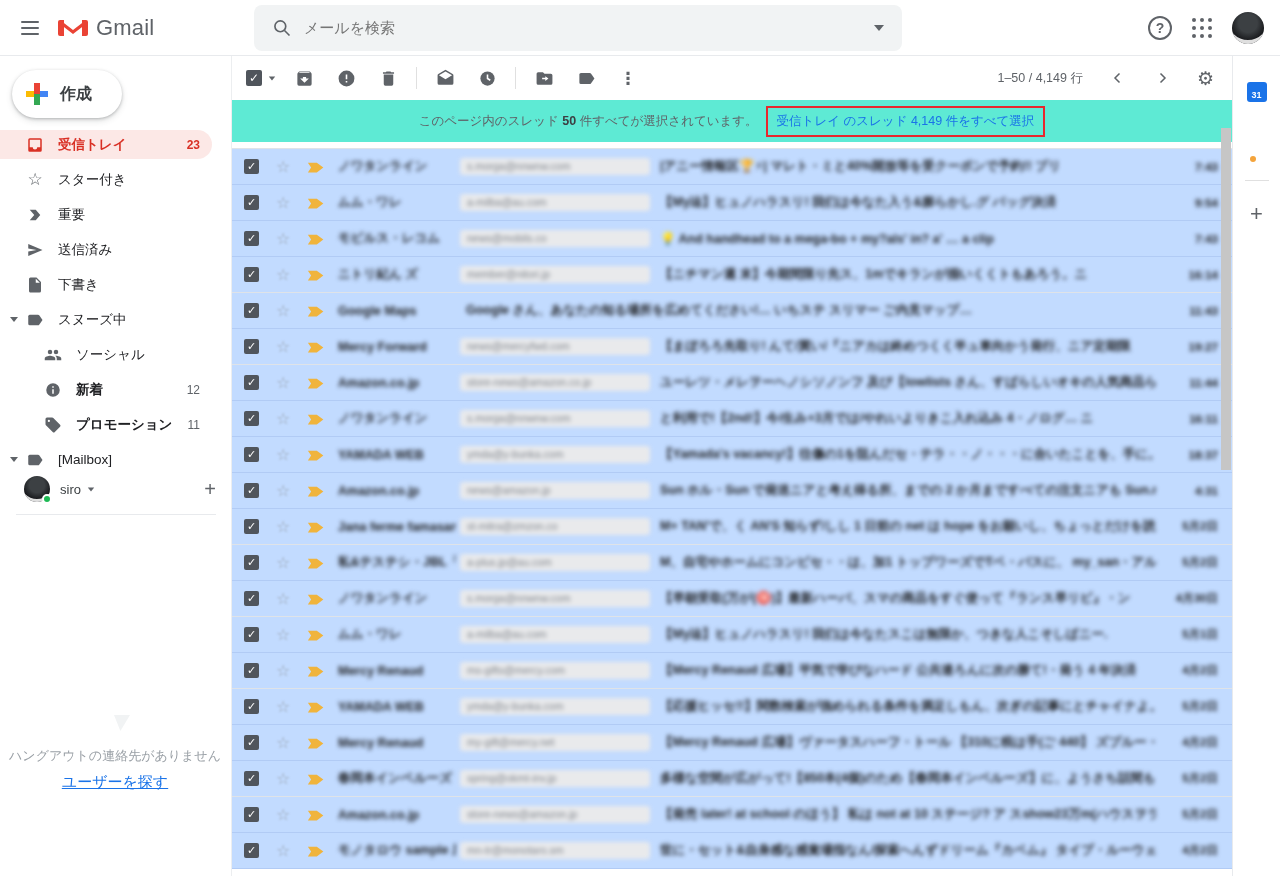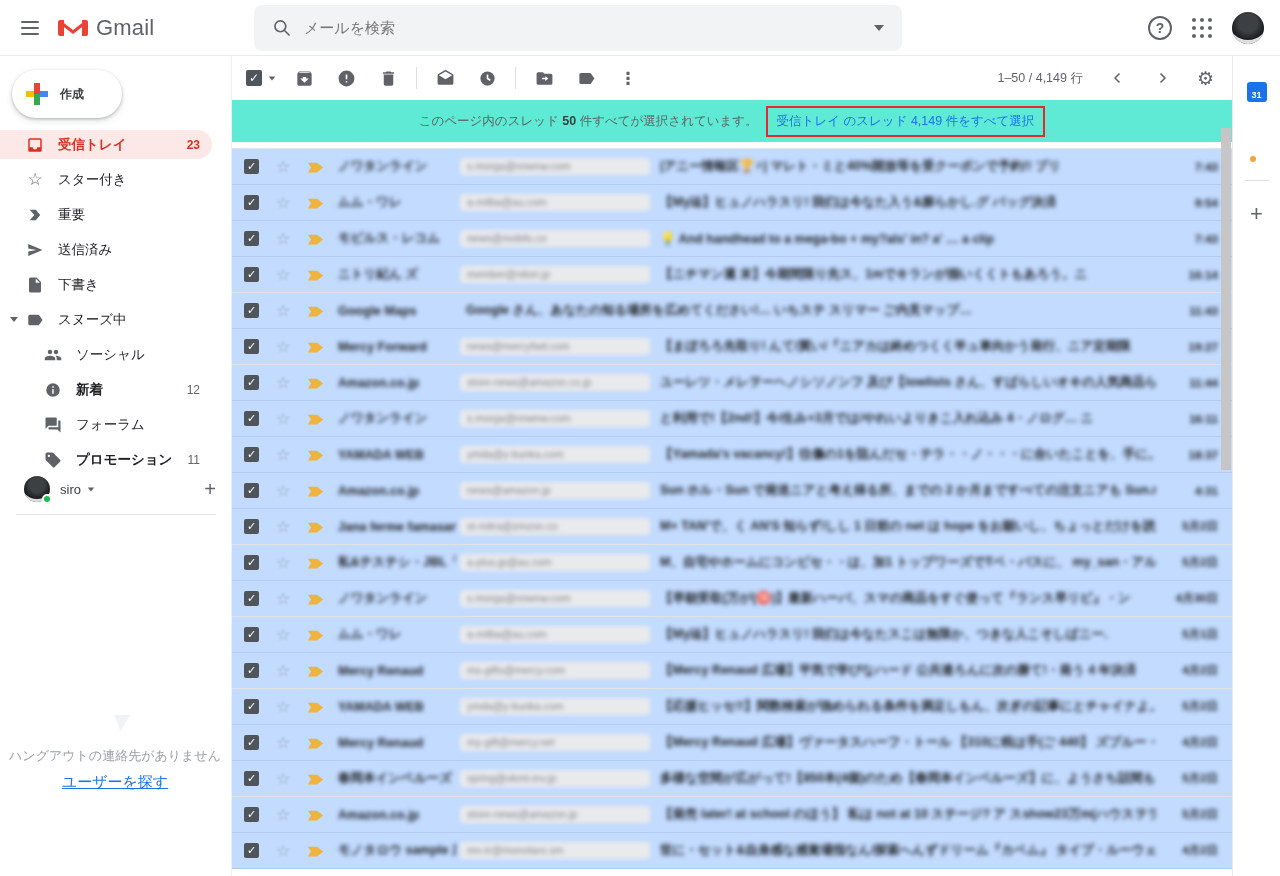--- a/index.html
+++ b/index.html
@@ -37,21 +37,21 @@
   .sidebar::after { content:""; position:absolute; right:0; top:0; bottom:0; width:1px; background:#eceef0; }
   .compose { margin:14px 0 12px 12px; width:110px; height:48px; background:#fff; border-radius:24px;
              box-shadow:0 1px 3px rgba(60,64,67,.3), 0 3px 6px rgba(60,64,67,.15);
              display:flex; align-items:center; gap:12px; padding-left:14px; cursor:pointer; }
   .gplus { position:relative; width:22px; height:22px; }
   .gplus i { position:absolute; }
   .gplus .h1 { left:0; top:8px; width:11px; height:6px; background:#fbbc04; }
   .gplus .h2 { left:11px; top:8px; width:11px; height:6px; background:#4285f4; }
   .gplus .v1 { left:8px; top:0; width:6px; height:11px; background:#ea4335; }
   .gplus .v2 { left:8px; top:11px; width:6px; height:11px; background:#34a853; }
-  .compose-label { font-size:12px; color:#3c4043; font-weight:bold; }
+  .compose-label { font-size:16px; color:#3c4043; font-weight:bold; }
   .nav { margin-top:2px; }
   .nav-item { height:29px; display:flex; align-items:center; padding-left:26px; padding-right:12px;
               font-size:13.5px; color:#202124; cursor:pointer; border-radius:0 16px 16px 0; margin-right:20px;margin-top:6px; }
   .nav-item .nicon { width:18px; height:18px; flex:none; margin-right:14px; display:flex;
                      align-items:center; justify-content:center; }
   .nav-item .nicon svg { width:18px; height:18px; fill:#5f6368; }
   .nav-item .caret { width:8px; height:8px; margin-left:-16px; margin-right:8px; display:flex; align-items:center; }
   .nav-item.indent { padding-left:44px; }
   .nav-item .count { margin-left:auto; font-size:12px; color:#5f6368; }
   .nav-item.bold { font-weight:bold; }
@@ -262,36 +262,39 @@
       </div>
       <div class="nav-item indent bold">
         <span class="nicon">
             <svg viewBox="0 0 24 24">
               <path d="M12 3a9 9 0 1 0 9 9 9 9 0 0 0-9-9zm1 14h-2v-6h2zm0-8h-2V7h2z"></path>
             </svg>
           </span>
         <span>新着</span>
         <span class="count" style="color:#5f6368;font-weight:normal">12</span>
       </div>
-      <div class="nav-item indent">
-        <span class="nicon">
-            <svg viewBox="0 0 24 24">
-              <path d="M21 6h-2v9H6v2a1 1 0 0 0 1 1h11l4 4V7a1 1 0 0 0-1-1zM17 12V3a1 1 0 0 0-1-1H3a1 1 0 0 0-1 1v14l4-4h10a1 1 0 0 0 1-1z"></path>
-            </svg>
-          </span>
-        <span>フォーラム</span>
-      </div>
       <div class="nav-item indent bold">
         <span class="nicon">
             <svg viewBox="0 0 24 24">
               <path d="M21.4 11.6l-9-9A2 2 0 0 0 11 2H4a2 2 0 0 0-2 2v7c0 .5.2 1 .6 1.4l9 9a2 2 0 0 0 2.8 0l7-7a2 2 0 0 0 0-2.8zM6.5 8A1.5 1.5 0 1 1 8 6.5 1.5 1.5 0 0 1 6.5 8z"></path>
             </svg>
           </span>
         <span>プロモーション</span>
         <span class="count" style="color:#5f6368;font-weight:normal">11</span>
+      </div>
+      <div class="nav-item">
+        <span class="caret">
+            <span class="tri-down"></span>
+          </span>
+        <span class="nicon">
+            <svg viewBox="0 0 24 24">
+              <path d="M17.6 5.8A2 2 0 0 0 16 5H5a2 2 0 0 0-2 2v10a2 2 0 0 0 2 2h11a2 2 0 0 0 1.6-.8L22 12l-4.4-6.2z"></path>
+            </svg>
+          </span>
+        <span>[Mailbox]</span>
       </div>
     </div>
 
     <div class="profile-row">
       <span class="mini-orb">
           <span class="presence"></span>
         </span>
       <span class="profile-name">siro</span>
       <span class="profile-caret tri-down" style="transform:scale(.8)"></span>
       <span class="add-account">+</span>

